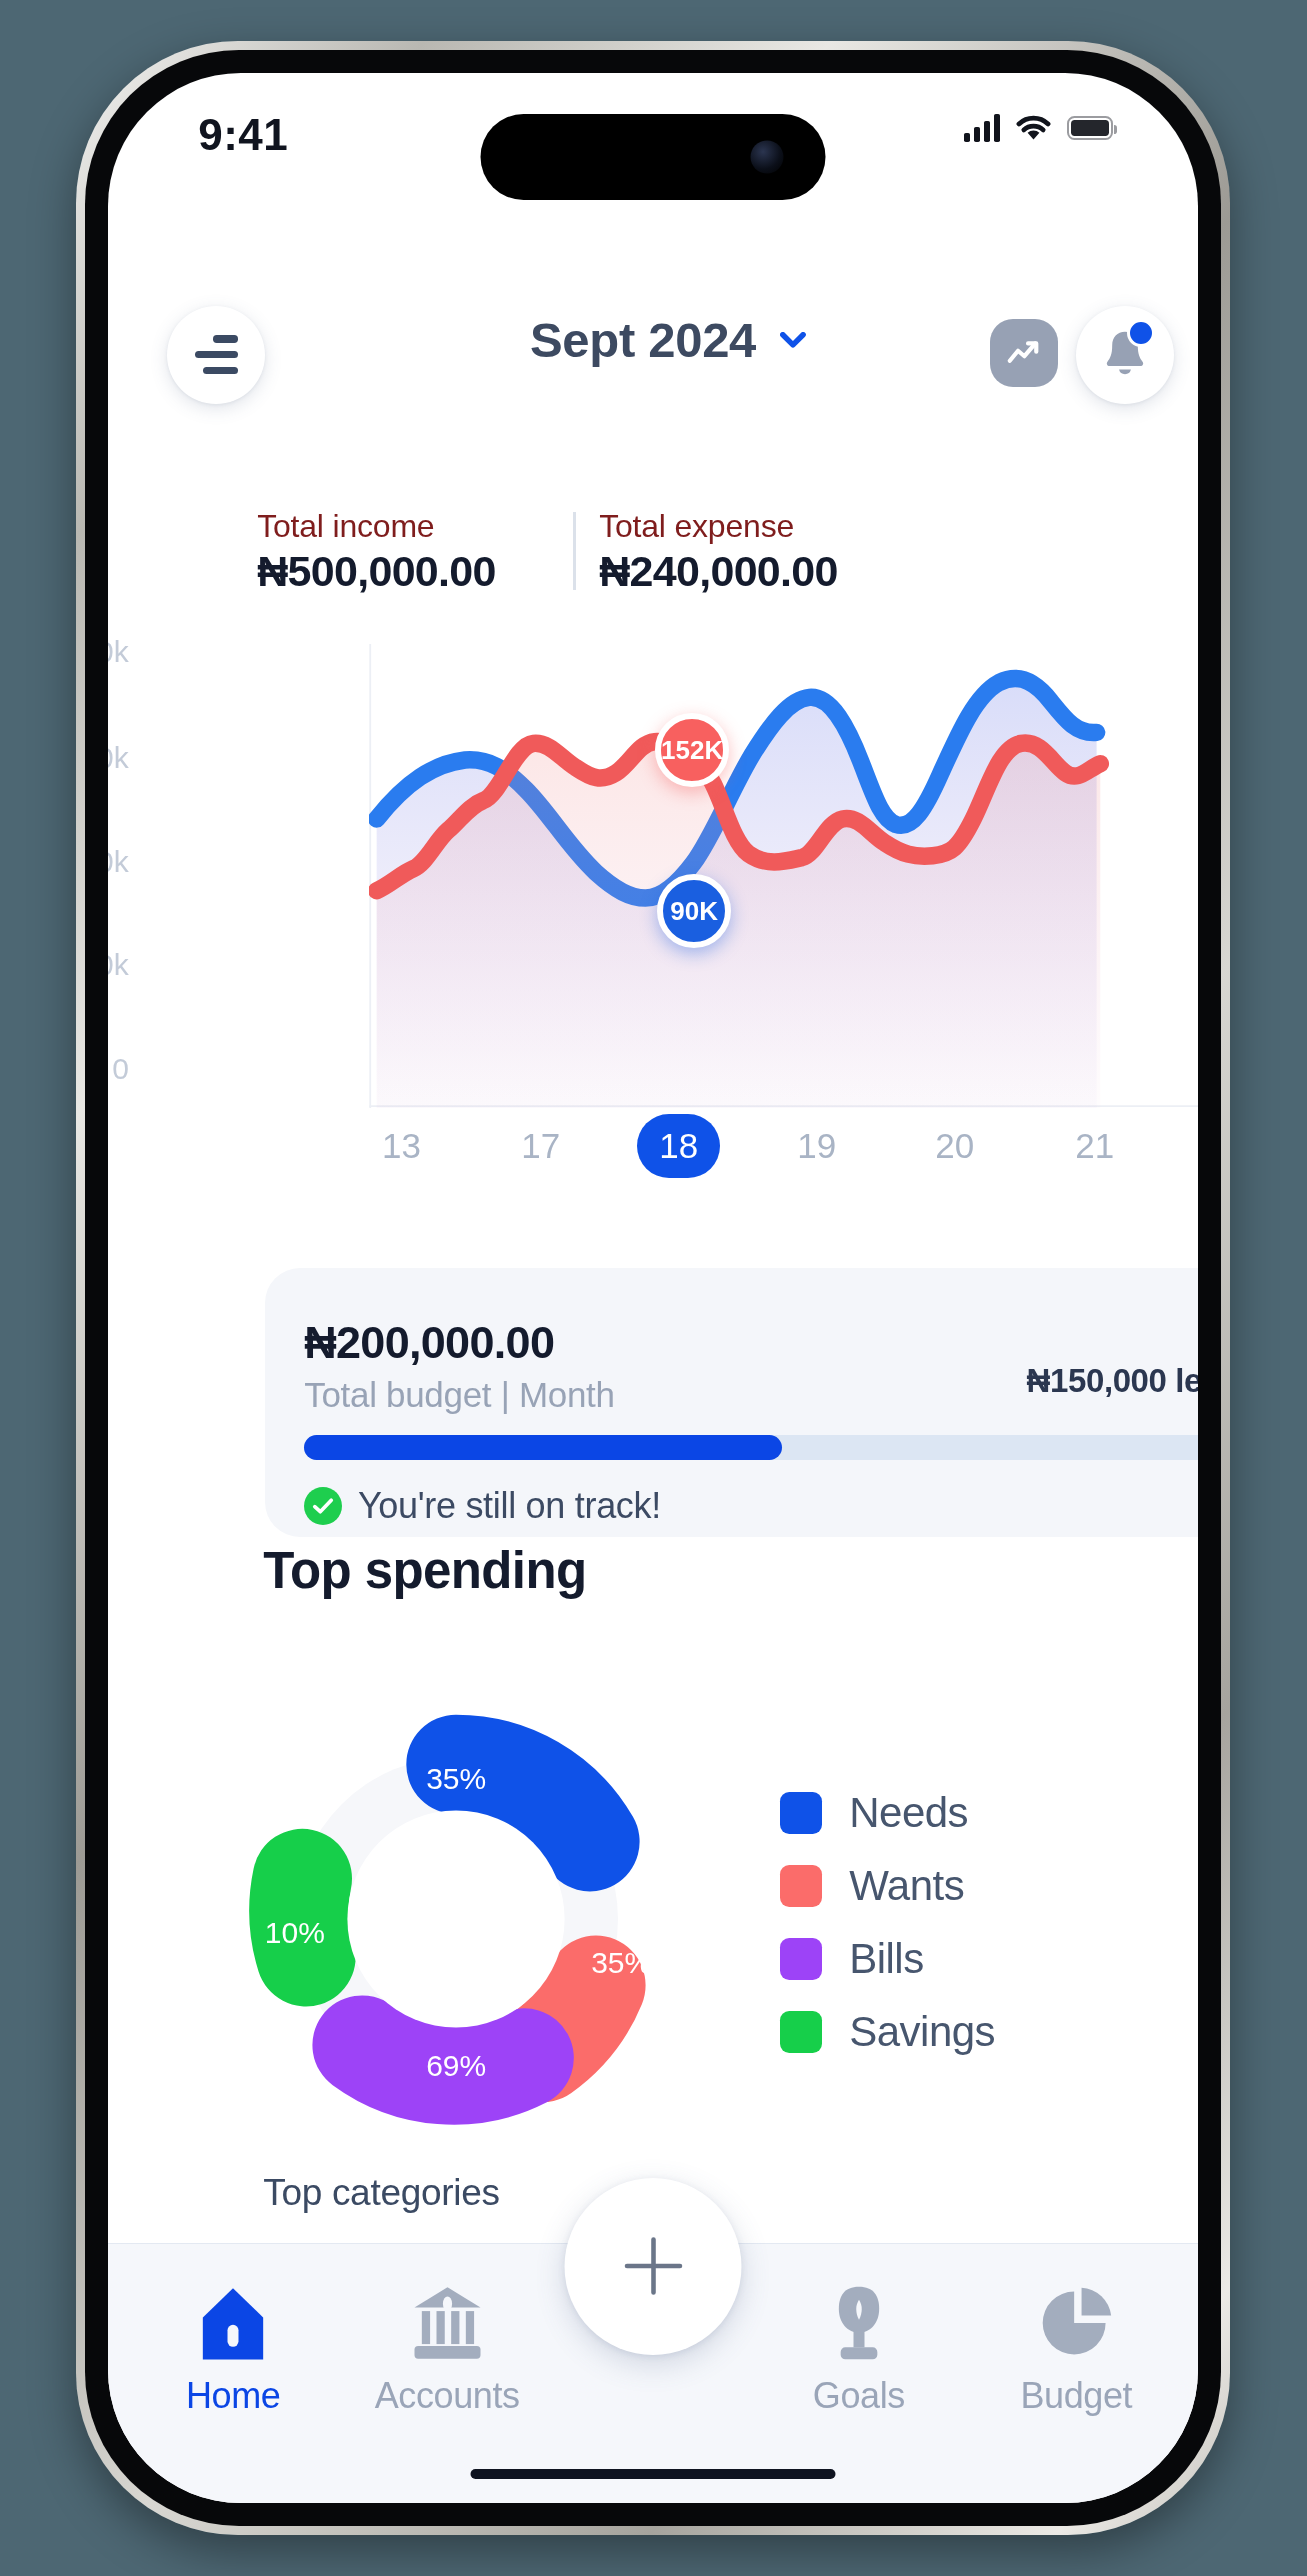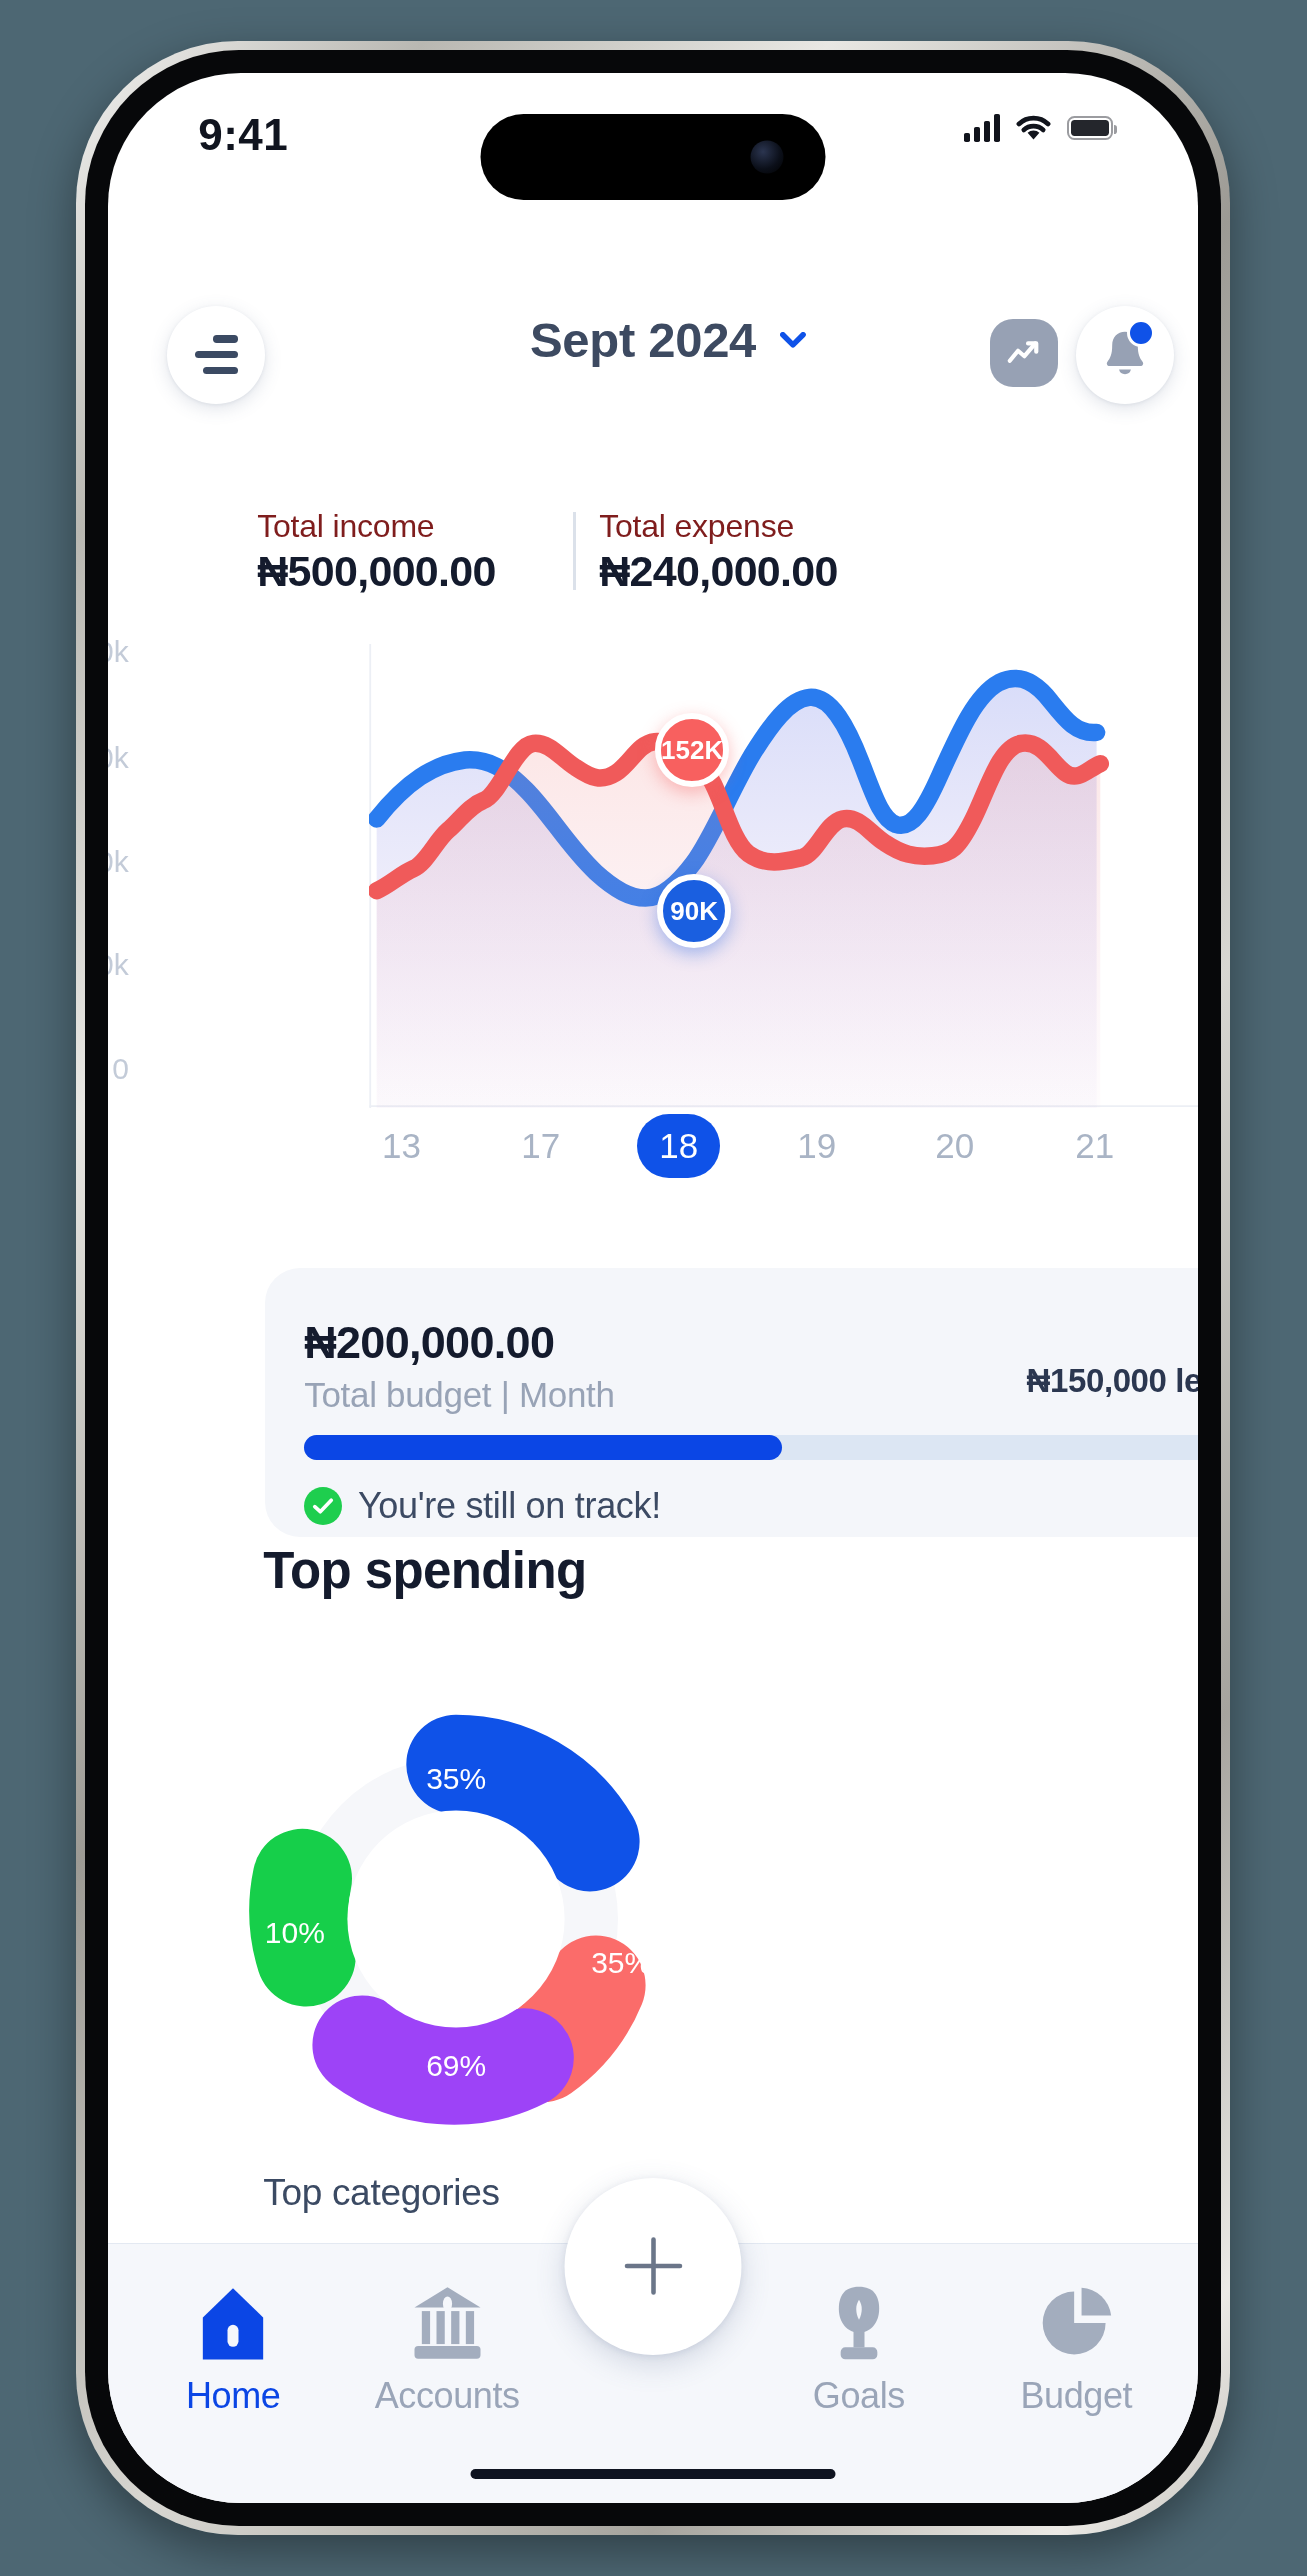--- a/index.html
+++ b/index.html
@@ -349,20 +349,38 @@
 
           <path d="M226 226 m-163,41 a168,168 0 0,1 -4,-85" stroke="#16cf4a" stroke-width="108" fill="none" stroke-linecap="round"></path>
           <circle cx="226" cy="226" r="118" fill="#fff"></circle>
         </svg>
         <span id="pct-needs" class="donut-pct">35%</span>
         <span id="pct-wants" class="donut-pct">35%</span>
         <span id="pct-bills" class="donut-pct">69%</span>
         <span id="pct-savings" class="donut-pct">10%</span>
       </div>
 
+      <div id="legend">
+        <div class="legend-row">
+          <span class="legend-swatch" style="background:#0f52e8"></span>
+          <span class="legend-label">Needs</span>
+        </div>
+        <div class="legend-row">
+          <span class="legend-swatch" style="background:#fb6c6a"></span>
+          <span class="legend-label">Wants</span>
+        </div>
+        <div class="legend-row">
+          <span class="legend-swatch" style="background:#9d43f7"></span>
+          <span class="legend-label">Bills</span>
+        </div>
+        <div class="legend-row">
+          <span class="legend-swatch" style="background:#16cf4a"></span>
+          <span class="legend-label">Savings</span>
+        </div>
+      </div>
 
       <div id="top-categories-title">Top categories</div>
       <div id="category-tiles">
         <div class="cat-tile" style="background:#f2f5fa">
           <svg width="88" height="85" viewBox="0 0 96 92">
             <path d="M48 6 L92 48 V92 H4 V48 Z" fill="#0b2ee5"></path>
             <rect x="40" y="66" width="16" height="26" rx="7" fill="#f2f5fa"></rect>
           </svg>
         </div>
         <div class="cat-tile" style="background:#d9eff0">

